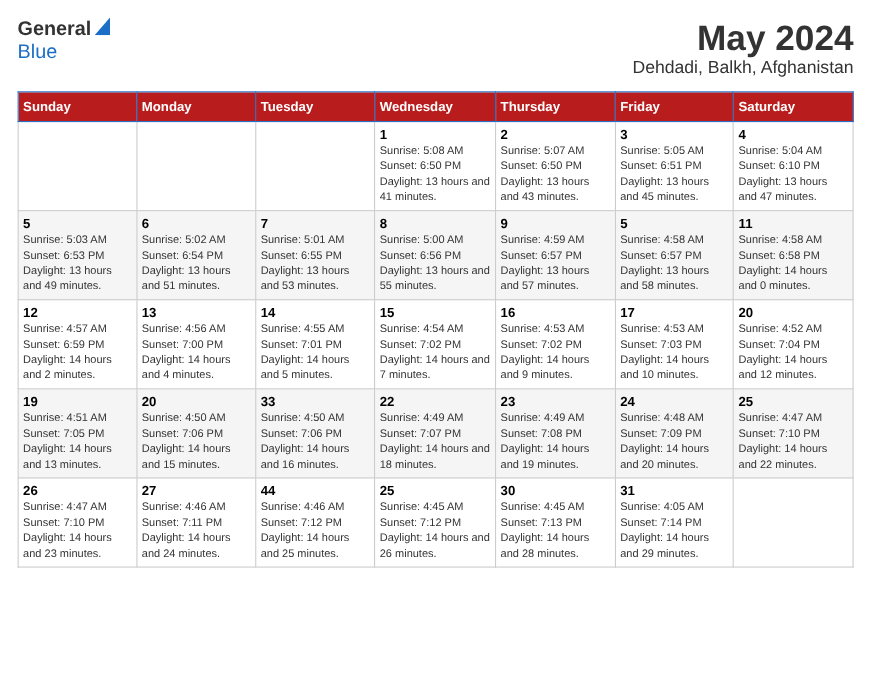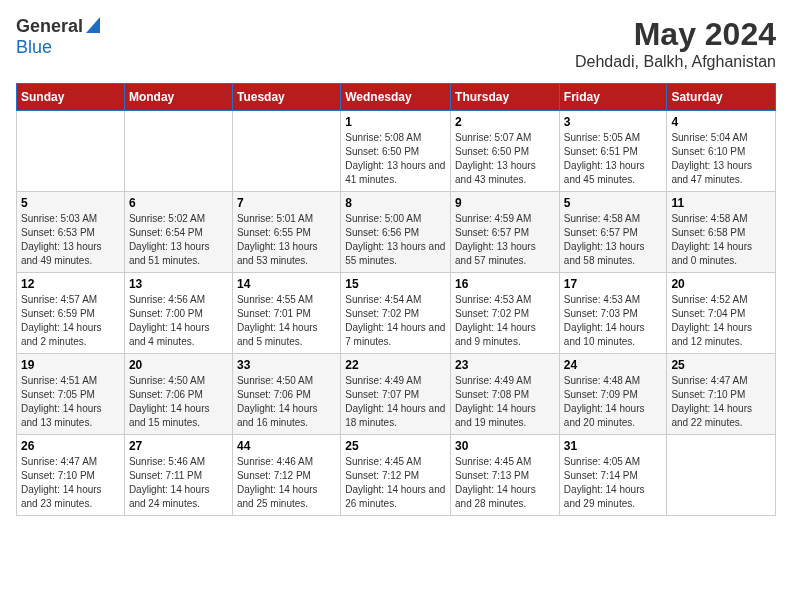--- a/index.html
+++ b/index.html
@@ -301,21 +301,21 @@
       <tr>
         <td>
           <div class="day-number">26</div>
           <div class="day-info">Sunrise: 4:47 AM
 Sunset: 7:10 PM
 Daylight: 14 hours
 and 23 minutes.</div>
         </td>
         <td>
           <div class="day-number">27</div>
-          <div class="day-info">Sunrise: 5:46 AM
+          <div class="day-info">Sunrise: 4:46 AM
 Sunset: 7:11 PM
 Daylight: 14 hours
 and 24 minutes.</div>
         </td>
         <td>
           <div class="day-number">44</div>
           <div class="day-info">Sunrise: 4:46 AM
 Sunset: 7:12 PM
 Daylight: 14 hours
 and 25 minutes.</div>

